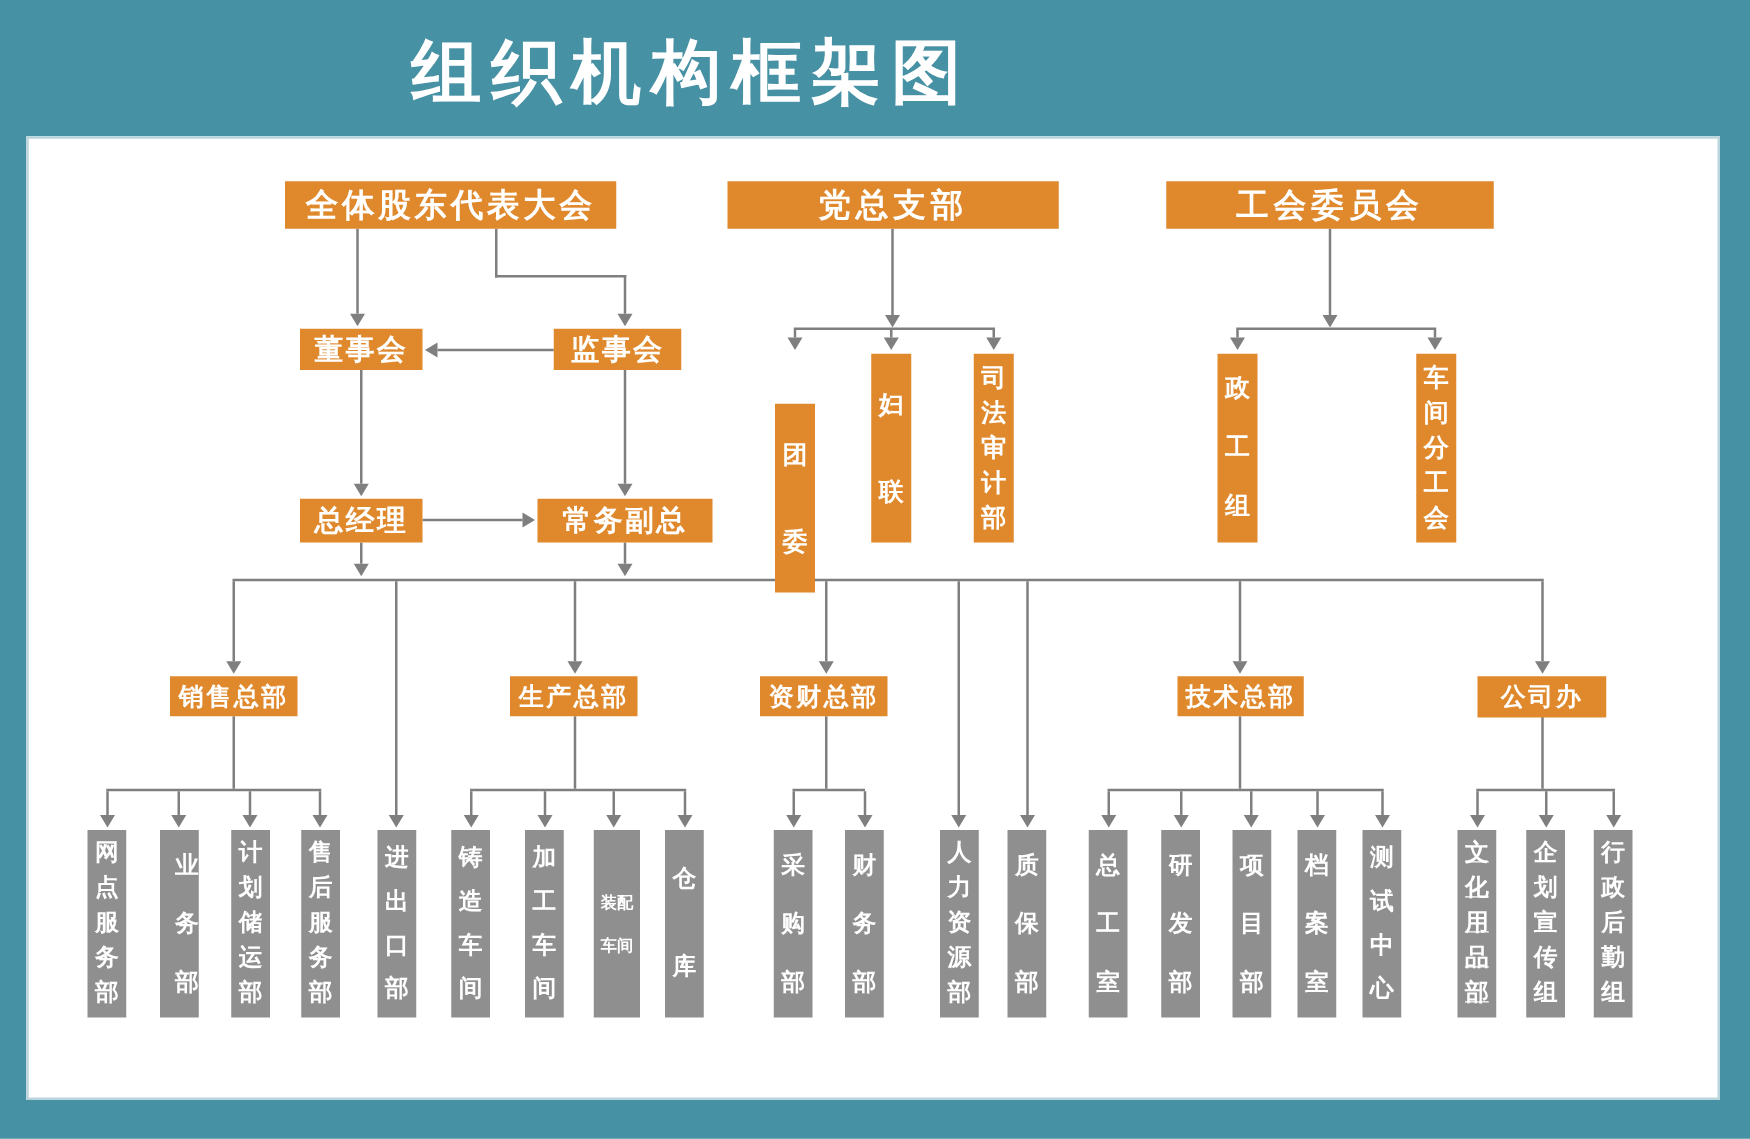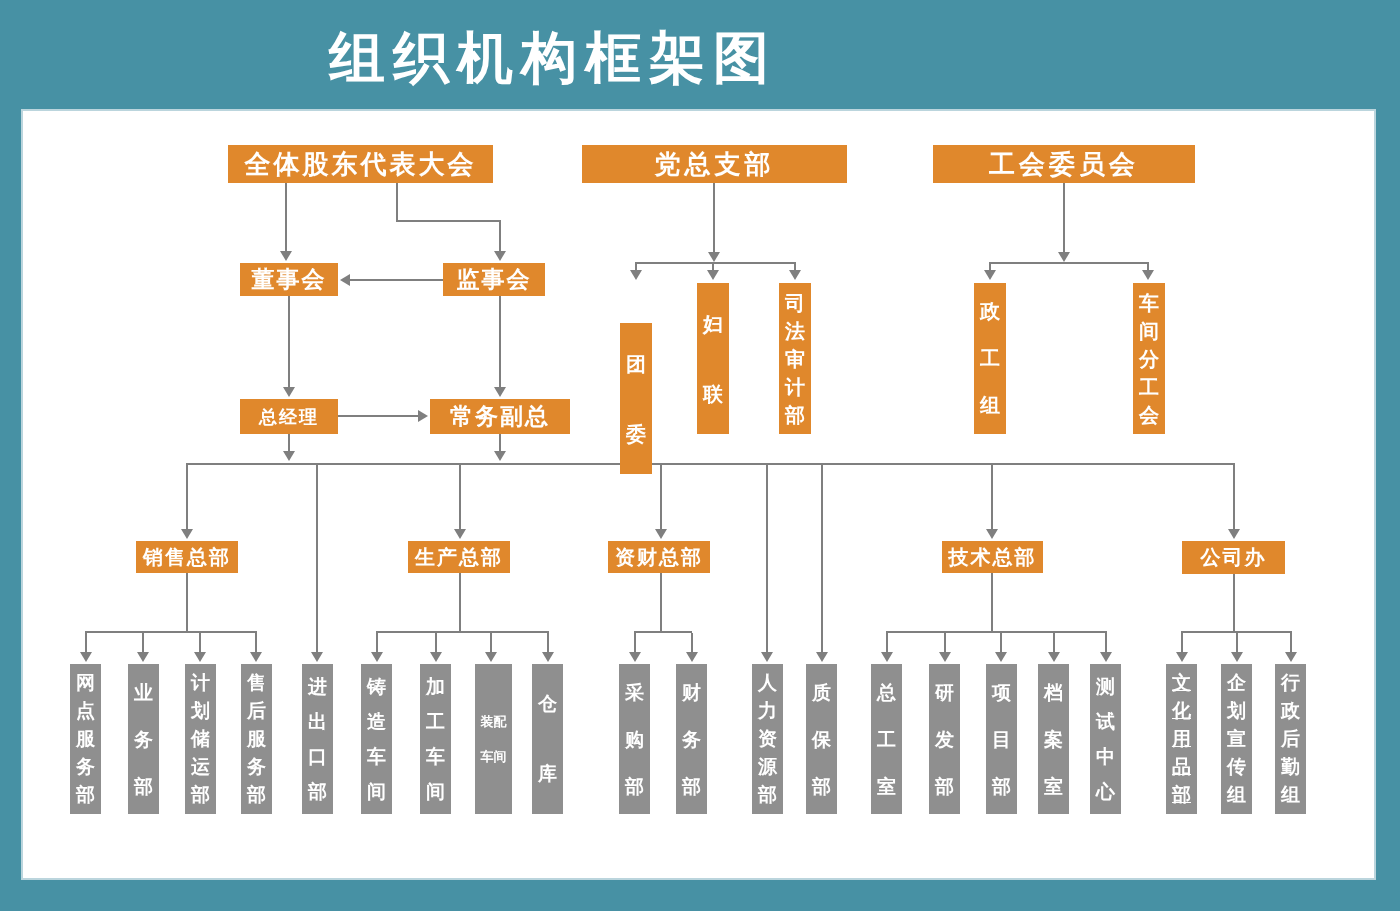--- a/index.html
+++ b/index.html
@@ -164,31 +164,31 @@
 
   <div class="obox" style="left:240px;top:263px;width:98px;height:33px;font-size:23px;letter-spacing:2px">董事会</div>
   <div class="obox" style="left:443px;top:263px;width:102px;height:33px;font-size:23px;letter-spacing:2px">监事会</div>
 
   <div class="obox vbox" style="left: 620px; top: 283px; width: 32px; height: 151px; font-size: 20px; line-height: 70px; margin-top: 40px;">团委</div>
   <div class="obox vbox" style="left: 697px; top: 283px; width: 32px; height: 151px; font-size: 20px; line-height: 70px;">妇联</div>
   <div class="obox vbox" style="left: 779px; top: 283px; width: 32px; height: 151px; font-size: 20px; line-height: 28px;">司法审计部</div>
   <div class="obox vbox" style="left: 974px; top: 283px; width: 32px; height: 151px; font-size: 20px; line-height: 47px;">政工组</div>
   <div class="obox vbox" style="left: 1133px; top: 283px; width: 32px; height: 151px; font-size: 20px; line-height: 28px;">车间分工会</div>
 
-  <div class="obox" style="left:240px;top:399px;width:98px;height:35px;font-size:18px;letter-spacing:2px">总经理</div>
+  <div class="obox" style="left:240px;top:399px;width:98px;height:35px;font-size:23px;letter-spacing:2px">总经理</div>
   <div class="obox" style="left:430px;top:399px;width:140px;height:35px;font-size:23px;letter-spacing:2px">常务副总</div>
 
   <div class="obox" style="left:136px;top:541px;width:102px;height:32px;font-size:20px;letter-spacing:2px">销售总部</div>
   <div class="obox" style="left:408px;top:541px;width:102px;height:32px;font-size:20px;letter-spacing:2px">生产总部</div>
   <div class="obox" style="left:608px;top:541px;width:102px;height:32px;font-size:20px;letter-spacing:2px">资财总部</div>
   <div class="obox" style="left:942px;top:541px;width:101px;height:32px;font-size:20px;letter-spacing:2px">技术总部</div>
   <div class="obox" style="left:1182px;top:541px;width:103px;height:33px;font-size:20px;letter-spacing:2px">公司办</div>
 
   <div class="obox vbox gray" style="left: 70px; top: 664px; width: 31px; height: 150px; font-size: 19px; line-height: 28px;">网点服务部</div>
-  <div class="obox vbox gray" style="left: 128px; top: 664px; width: 31px; height: 150px; font-size: 19px; line-height: 47px;">业务部</div>
+  <div class="obox vbox gray" style="left: 128px; top: 664px; width: 31px; height: 150px; font-size: 19px; line-height: 47px; text-align: right;">业务部</div>
   <div class="obox vbox gray" style="left: 185px; top: 664px; width: 31px; height: 150px; font-size: 19px; line-height: 28px;">计划储运部</div>
   <div class="obox vbox gray" style="left: 241px; top: 664px; width: 31px; height: 150px; font-size: 19px; line-height: 28px;">售后服务部</div>
   <div class="obox vbox gray" style="left: 302px; top: 664px; width: 31px; height: 150px; font-size: 19px; line-height: 35px;">进出口部</div>
   <div class="obox vbox gray" style="left: 361px; top: 664px; width: 31px; height: 150px; font-size: 19px; line-height: 35px;">铸造车间</div>
   <div class="obox vbox gray" style="left: 420px; top: 664px; width: 31px; height: 150px; font-size: 19px; line-height: 35px;">加工车间</div>
   <div class="obox vbox gray" style="left: 475px; top: 664px; width: 37px; height: 150px; font-size: 13px; line-height: 35px;">装配车间</div>
   <div class="obox vbox gray" style="left: 532px; top: 664px; width: 31px; height: 150px; font-size: 19px; line-height: 70px;">仓库</div>
   <div class="obox vbox gray" style="left: 619px; top: 664px; width: 31px; height: 150px; font-size: 19px; line-height: 47px;">采购部</div>
   <div class="obox vbox gray" style="left: 676px; top: 664px; width: 31px; height: 150px; font-size: 19px; line-height: 47px;">财务部</div>
   <div class="obox vbox gray" style="left: 752px; top: 664px; width: 31px; height: 150px; font-size: 19px; line-height: 28px;">人力资源部</div>

